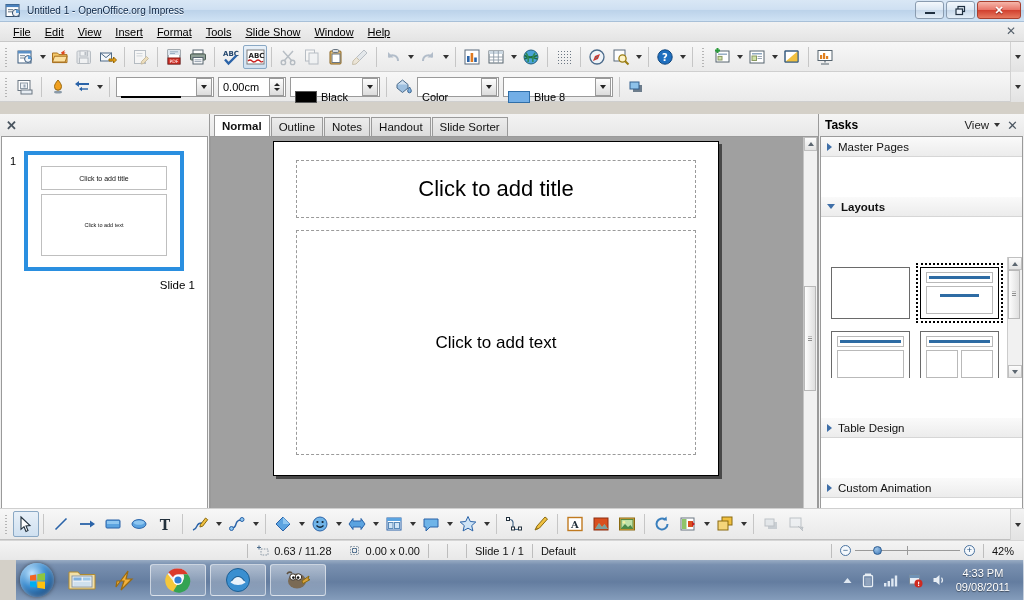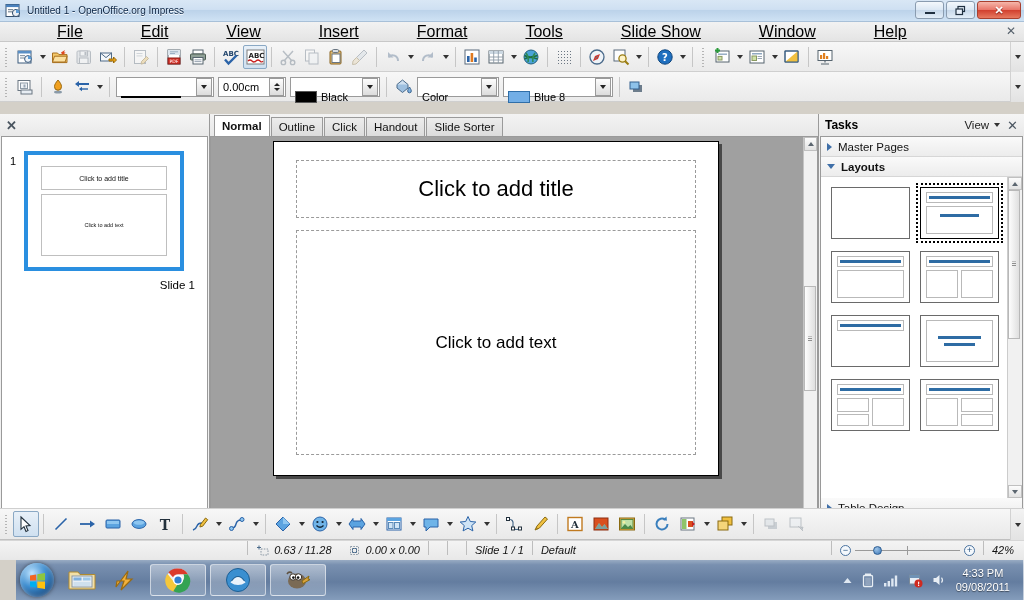--- a/index.html
+++ b/index.html
@@ -49,21 +49,21 @@
 
   
   .menubar {
     height: 20px;
     background: linear-gradient(to bottom,#f2f2f2,#e4e4e4);
     border-bottom: 1px solid #c8c8c8;
     display: flex; align-items: center;
     position: relative;
     padding-left: 6px;
   }
-  .menuitem { padding: 2px 7px; font-size: 16px; color: #000; cursor: default; margin-left: 44px; }
+  .menuitem { padding: 2px 7px; font-size: 11px; color: #000; cursor: default; }
   .menuitem u { text-decoration: underline; }
   .menubar .doc-close {
     position: absolute; right: 8px; top: 2px;
     font-size: 12px; color: #55606b;
   }
 
   
   .toolbar {
     background: linear-gradient(to bottom,#f7f7f7,#eaeaea);
     border-bottom: 1px solid #cfcfcf;
@@ -253,21 +253,21 @@
   .taskpanel { width: 206px; background: #f0f0f0; border-left: 1px solid #9a9a9a;
                display: flex; flex-direction: column; }
   .taskhdr { height: 22px; display: flex; align-items: center; padding: 0 6px;
              background: linear-gradient(to bottom,#f5f5f5,#e9e9e9); }
   .taskhdr .t { font-weight: bold; font-size: 12px; flex: 1; }
   .taskhdr .v { font-size: 11.5px; color: #222; margin-right: 5px; }
   .taskhdr .va { margin-right: 7px; }
   .taskhdr .va i { border-left:3.5px solid transparent;border-right:3.5px solid transparent;border-top:4px solid #333; display:block; font-style:normal;}
   .taskhdr .pclose { font-size: 13px; color: #4a5560; }
   .taskbody { flex: 1; border: 1px solid #9a9a9a; margin: 0 1px 1px 1px; background: #fff;
-              display: flex; flex-direction: column; min-height: 0; }
+              display: flex; flex-direction: column; min-height: 0; gap: 40px; }
   .acc-head {
     height: 20px; display: flex; align-items: center; gap: 6px; padding: 0 6px;
     background: linear-gradient(to bottom,#fafafa,#ececec);
     border-bottom: 1px solid #d6d6d6;
     font-size: 11.5px; color: #111;
   }
   .acc-head.open { font-weight: bold; }
   .tri-r { width:0;height:0;border-top:4px solid transparent;border-bottom:4px solid transparent;border-left:5px solid #3f6fa8;}
   .tri-d { width:0;height:0;border-left:4px solid transparent;border-right:4px solid transparent;border-top:5px solid #3f6fa8;}
   .layouts { flex: 1; display: flex; min-height: 0; background: #fff; }
@@ -292,21 +292,21 @@
     border-top: 1px solid #cfcfcf; border-bottom: 1px solid #c0c0c0;
     display: flex; align-items: center;
   }
   .drawbar .tbtn { width: 26px; height: 26px; }
 
   
   .statusbar {
     position: absolute; left: 0; top: 540px; width: 1024px; height: 20px;
     background: linear-gradient(to bottom,#f4f4f4,#e8e8e8);
     border-top: 1px solid #d6d6d6;
-    display: flex; font-size: 11px; color: #111; font-style: italic;
+    display: flex; align-items: center; font-size: 11px; color: #111;
   }
   .sb-seg { display: flex; align-items: center; gap: 5px; padding: 0 8px; height: 18px; }
   .sb-sep { width: 1px; height: 14px; background: #bdbdbd; }
   .zoomslider { display: flex; align-items: center; gap: 0; }
   .zs-track { width: 105px; height: 1px; background: #9a9a9a; position: relative; margin: 0 4px; }
   .zs-knob { position: absolute; left: 18px; top: -4px; width: 9px; height: 9px;
              border-radius: 50%; background: radial-gradient(circle at 35% 30%,#9ec4e8,#3b76b5);
              border: 1px solid #2c5d93; }
   .zs-tick { position: absolute; left: 52px; top: -4px; width: 1px; height: 9px; background: #9a9a9a; }
   .zs-btn { width: 11px; height: 11px; border-radius: 50%; border: 1px solid #4b73a0;
@@ -806,21 +806,21 @@
           </div>
         </div>
         <div class="slide-caption">Slide 1</div>
       </div>
     </div>
 
     <div class="center">
       <div class="viewtabs">
         <div class="vtab active">Normal</div>
         <div class="vtab">Outline</div>
-        <div class="vtab">Click</div>
+        <div class="vtab">Notes</div>
         <div class="vtab">Handout</div>
         <div class="vtab">Slide Sorter</div>
       </div>
 
       <div class="editarea">
         <div class="canvaswrap">
           <div class="slide-page">
             <div class="ph ph-title">Click to add title</div>
             <div class="ph ph-body">Click to add text</div>
           </div>

